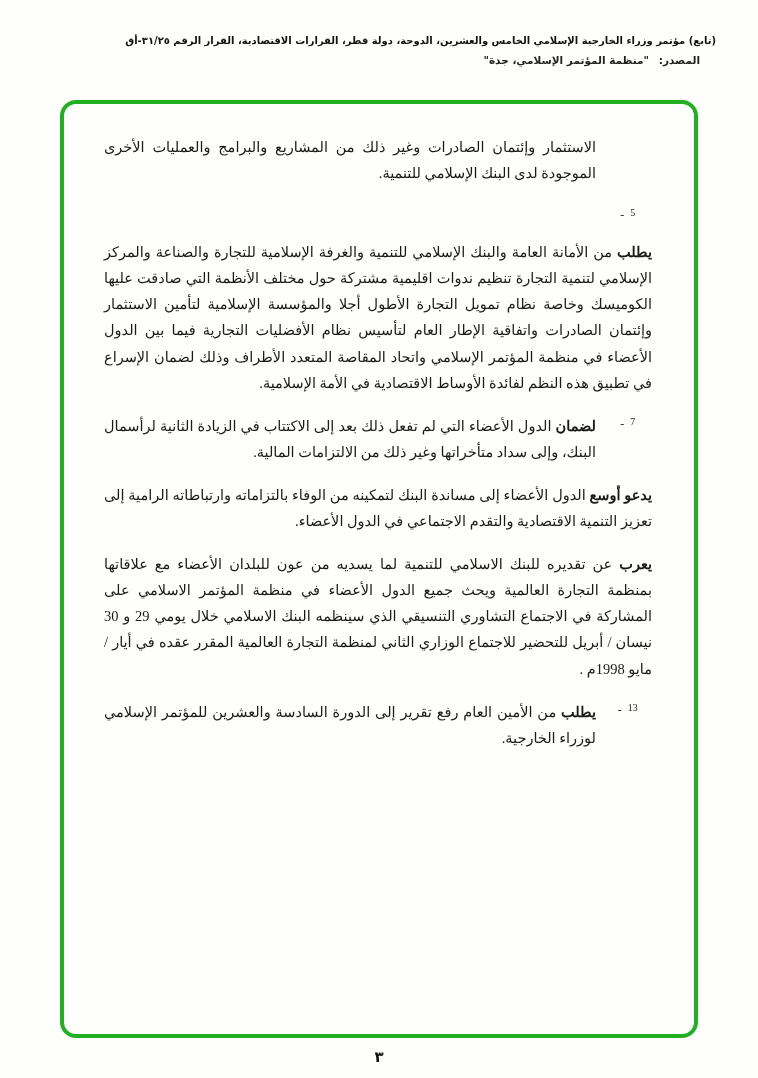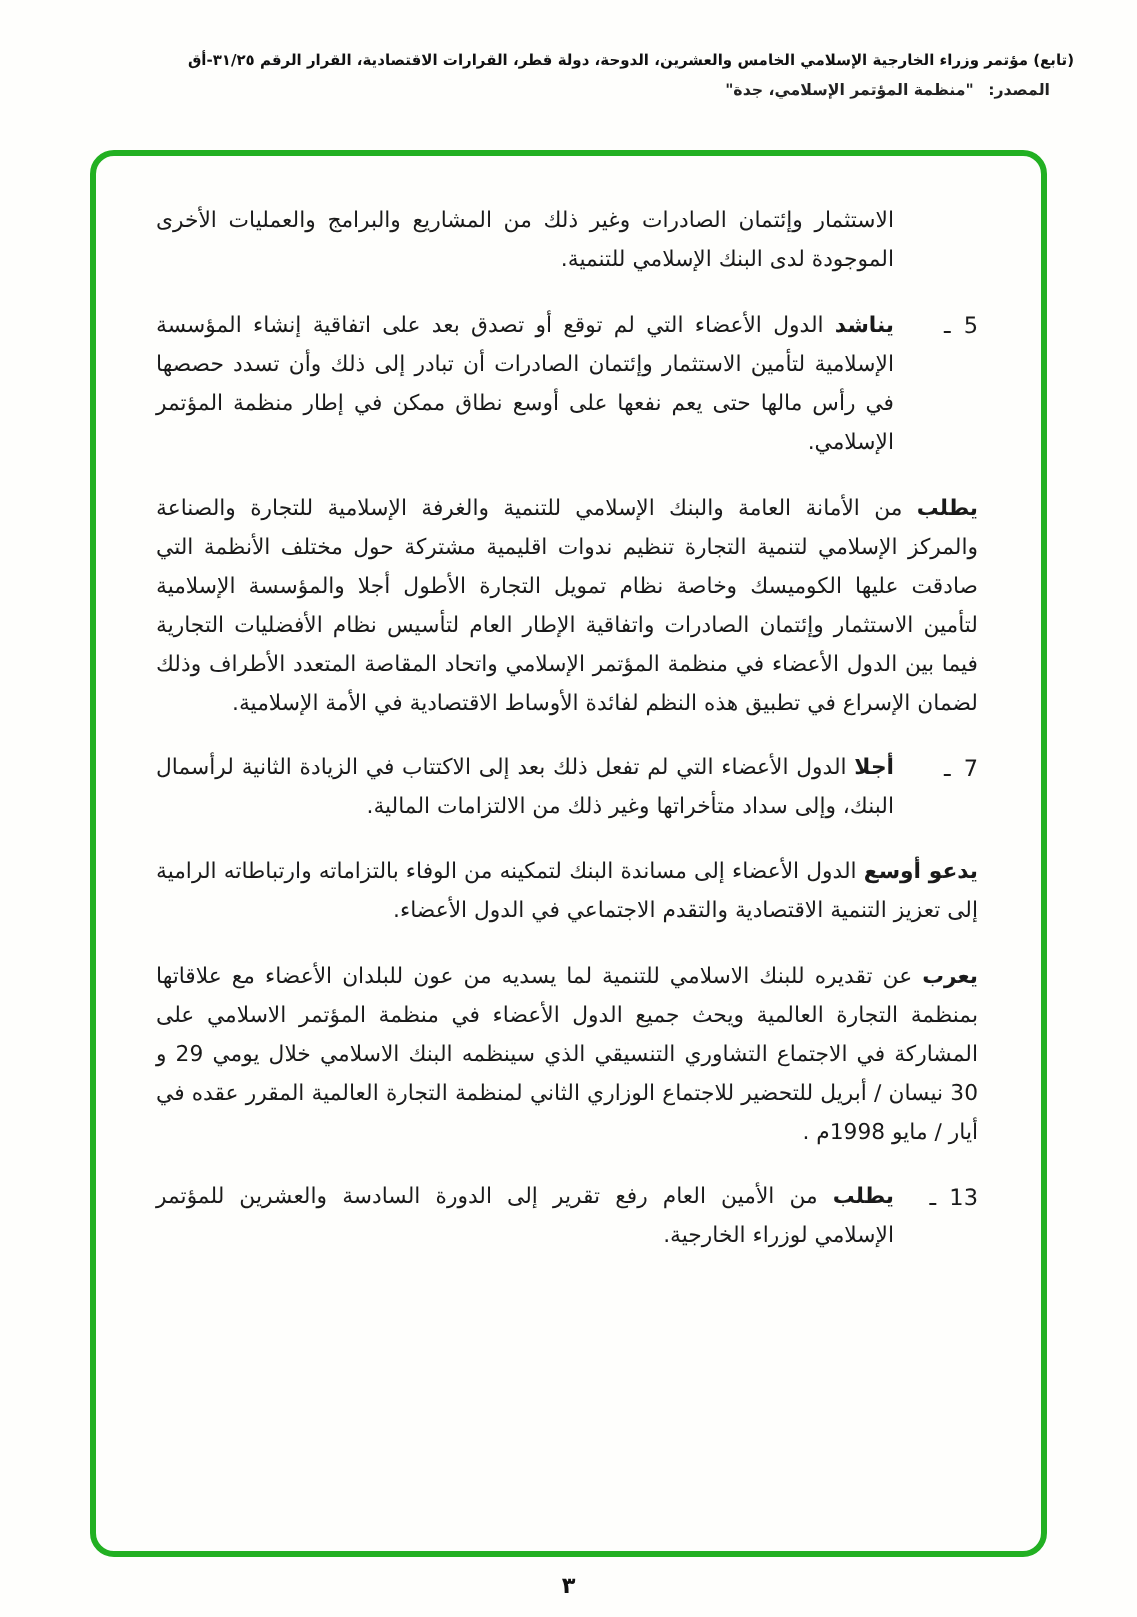--- a/index.html
+++ b/index.html
@@ -45,37 +45,37 @@
     top: 100px;
     right: 60px;
     width: 638px;
     height: 938px;
     border: 4px solid #22b022;
     border-radius: 16px;
     padding: 30px 42px 18px 40px;
     background: transparent;
   }
 
-  .doc-text { font-size: 14.5px; line-height: 1.8; }
+  .doc-text { font-size: 14.5px; line-height: 1.8; font-family: Liberation Serif, serif; }
 
   .intro {
     margin-right: 56px;
     margin-bottom: 18px;
     text-align: justify;
   }
 
   .item {
     display: flex;
     margin-bottom: 17px;
   }
   .marker {
     flex: 0 0 56px;
-    text-align: right;
+    text-align: center;
     padding-left: 8px;
-    font-size: 15px;
+    font-size: 10px;
     white-space: nowrap;
   }
   .marker .dash { margin-right: 4px; }
   .para {
     flex: 1;
     text-align: justify;
   }
   .lead { font-weight: 700; }
 
   .footer {
@@ -104,40 +104,36 @@
 
   <div class="frame doc-text" style="border-color: rgb(34, 176, 34);">
 
     <p class="intro">الاستثمار وإئتمان الصادرات وغير ذلك من المشاريع والبرامج والعمليات الأخرى الموجودة لدى البنك الإسلامي للتنمية.</p>
 
     <div class="item">
       <div class="marker">
         <span>5</span>
         <span class="dash">ـ</span>
       </div>
-      <p class="para">
-        <span class="lead">يناشد</span>
-        <span>الدول الأعضاء التي لم توقع أو تصدق بعد على اتفاقية إنشاء المؤسسة الإسلامية لتأمين الاستثمار وإئتمان الصادرات أن تبادر إلى ذلك وأن تسدد حصصها في رأس مالها حتى يعم نفعها على أوسع نطاق ممكن في إطار منظمة المؤتمر الإسلامي.</span>
-      </p>
     </div>
 
     <div class="item">
       <p class="para">
         <span class="lead">يطلب</span>
         <span>من الأمانة العامة والبنك الإسلامي للتنمية والغرفة الإسلامية للتجارة والصناعة والمركز الإسلامي لتنمية التجارة تنظيم ندوات اقليمية مشتركة حول مختلف الأنظمة التي صادقت عليها الكوميسك وخاصة نظام تمويل التجارة الأطول أجلا والمؤسسة الإسلامية لتأمين الاستثمار وإئتمان الصادرات واتفاقية الإطار العام لتأسيس نظام الأفضليات التجارية فيما بين الدول الأعضاء في منظمة المؤتمر الإسلامي واتحاد المقاصة المتعدد الأطراف وذلك لضمان الإسراع في تطبيق هذه النظم لفائدة الأوساط الاقتصادية في الأمة الإسلامية.</span>
       </p>
     </div>
 
     <div class="item">
       <div class="marker">
         <span>7</span>
         <span class="dash">ـ</span>
       </div>
       <p class="para">
-        <span class="lead">أجلا</span>
+        <span class="lead">لضمان</span>
         <span>الدول الأعضاء التي لم تفعل ذلك بعد إلى الاكتتاب في الزيادة الثانية لرأسمال البنك، وإلى سداد متأخراتها وغير ذلك من الالتزامات المالية.</span>
       </p>
     </div>
 
     <div class="item">
       <p class="para">
         <span class="lead">يدعو أوسع</span>
         <span>الدول الأعضاء إلى مساندة البنك لتمكينه من الوفاء بالتزاماته وارتباطاته الرامية إلى تعزيز التنمية الاقتصادية والتقدم الاجتماعي في الدول الأعضاء.</span>
       </p>
     </div>

